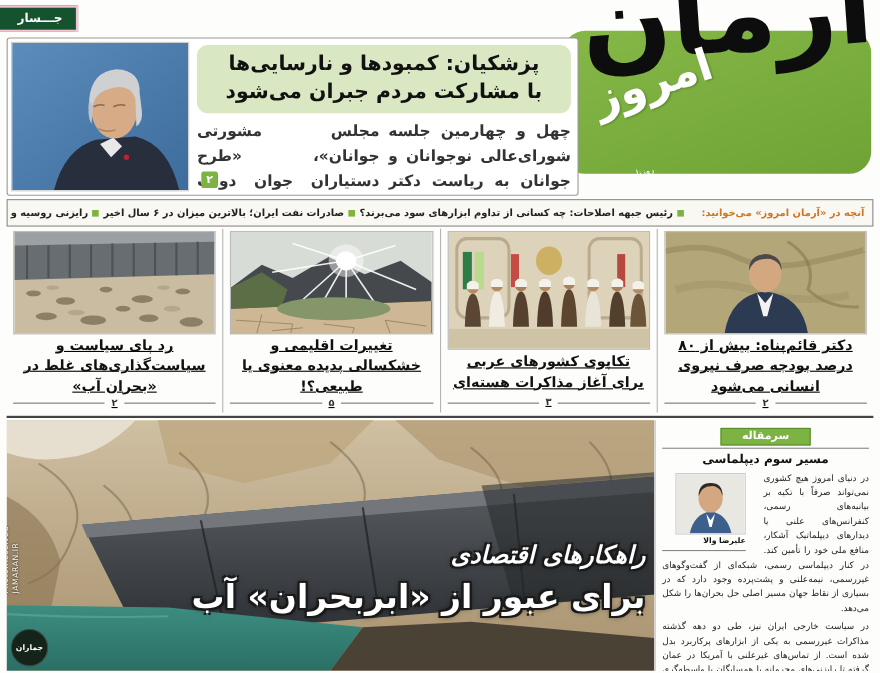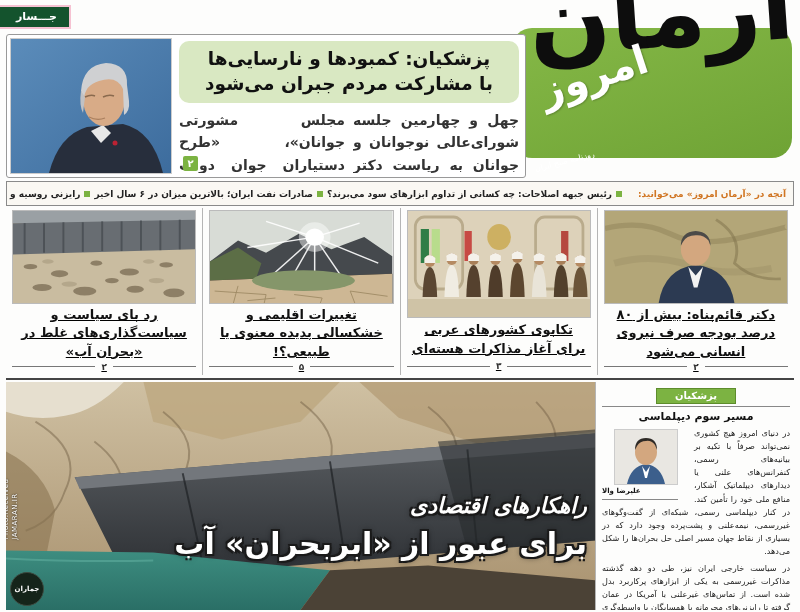--- a/index.html
+++ b/index.html
@@ -61,21 +61,21 @@
   .editorial{width:188px;flex:none;padding:2px 4px 0 6px;overflow:hidden;}
   .photo-wrap{flex:1;position:relative;border-inline-start:1px solid #b5b5b5;overflow:hidden;}
   .photo-wrap svg.mainphoto{display:block;width:100%;height:100%;}
 
   .kicker-row{text-align:center;}
   .kicker{display:inline-block;background:#7cb342;color:#fff;font-weight:bold;font-size:10px;
     padding:1px 18px 2px;border:1px solid #5d8c2c;}
   .ed-rule{border-top:1px solid #888;margin:2px 0 3px;}
   .ed-title{text-align:center;font-weight:bold;font-size:11px;color:#111;margin:1px 0 4px;}
   .ed-body{font-size:8.1px;color:#222;text-align:justify;line-height:1.62;direction:rtl;}
-  .author-card{float:left;width:76px;margin:2px 16px 2px 0;text-align:left;}
+  .author-card{float:left;width:76px;margin:2px 16px 2px 0;text-align:right;}
   .author-card .ph{width:62px;height:54px;border:1px solid #ccc;overflow:hidden;}
   .author-card .nm{font-size:7px;font-weight:bold;color:#111;margin-top:1px;border-bottom:1px solid #888;padding-bottom:2px;}
   .ed-body p{margin:0 0 4px;}
 
   .overlay-headline{position:absolute;top:108px;right:8px;text-align:right;color:#fff;font-weight:bold;
     line-height:1.45;
     text-shadow:-2px -2px 0 #1a1a1a,2px -2px 0 #1a1a1a,-2px 2px 0 #1a1a1a,2px 2px 0 #1a1a1a,0 0 6px rgba(0,0,0,.8);}
   .overlay-headline .l1{font-size:22px;padding-left:14px;font-style:italic;}
   .overlay-headline .l2{font-size:30px;}
 
@@ -308,21 +308,21 @@
         <span class="num">۲</span>
         <span class="rule"></span>
       </div>
     </div>
   </div>
 
   <div class="bottom">
 
     <div class="editorial">
       <div class="kicker-row">
-        <span class="kicker">پزشکیان</span>
+        <span class="kicker">سرمقاله</span>
       </div>
       <div class="ed-rule"></div>
       <div class="ed-title">مسیر سوم دیپلماسی</div>
       <div class="ed-body">
         <div class="author-card">
           <div class="ph">
             <svg viewBox="0 0 62 54" preserveAspectRatio="none">
               <rect width="62" height="54" fill="#e9e7e2"></rect>
               <path d="M12,54 Q16,36 31,34 Q46,36 50,54 Z" fill="#3c5f8c"></path>
               <path d="M27,36 L31,42 L35,36 L32,48 L30,48 Z" fill="#fff"></path>

